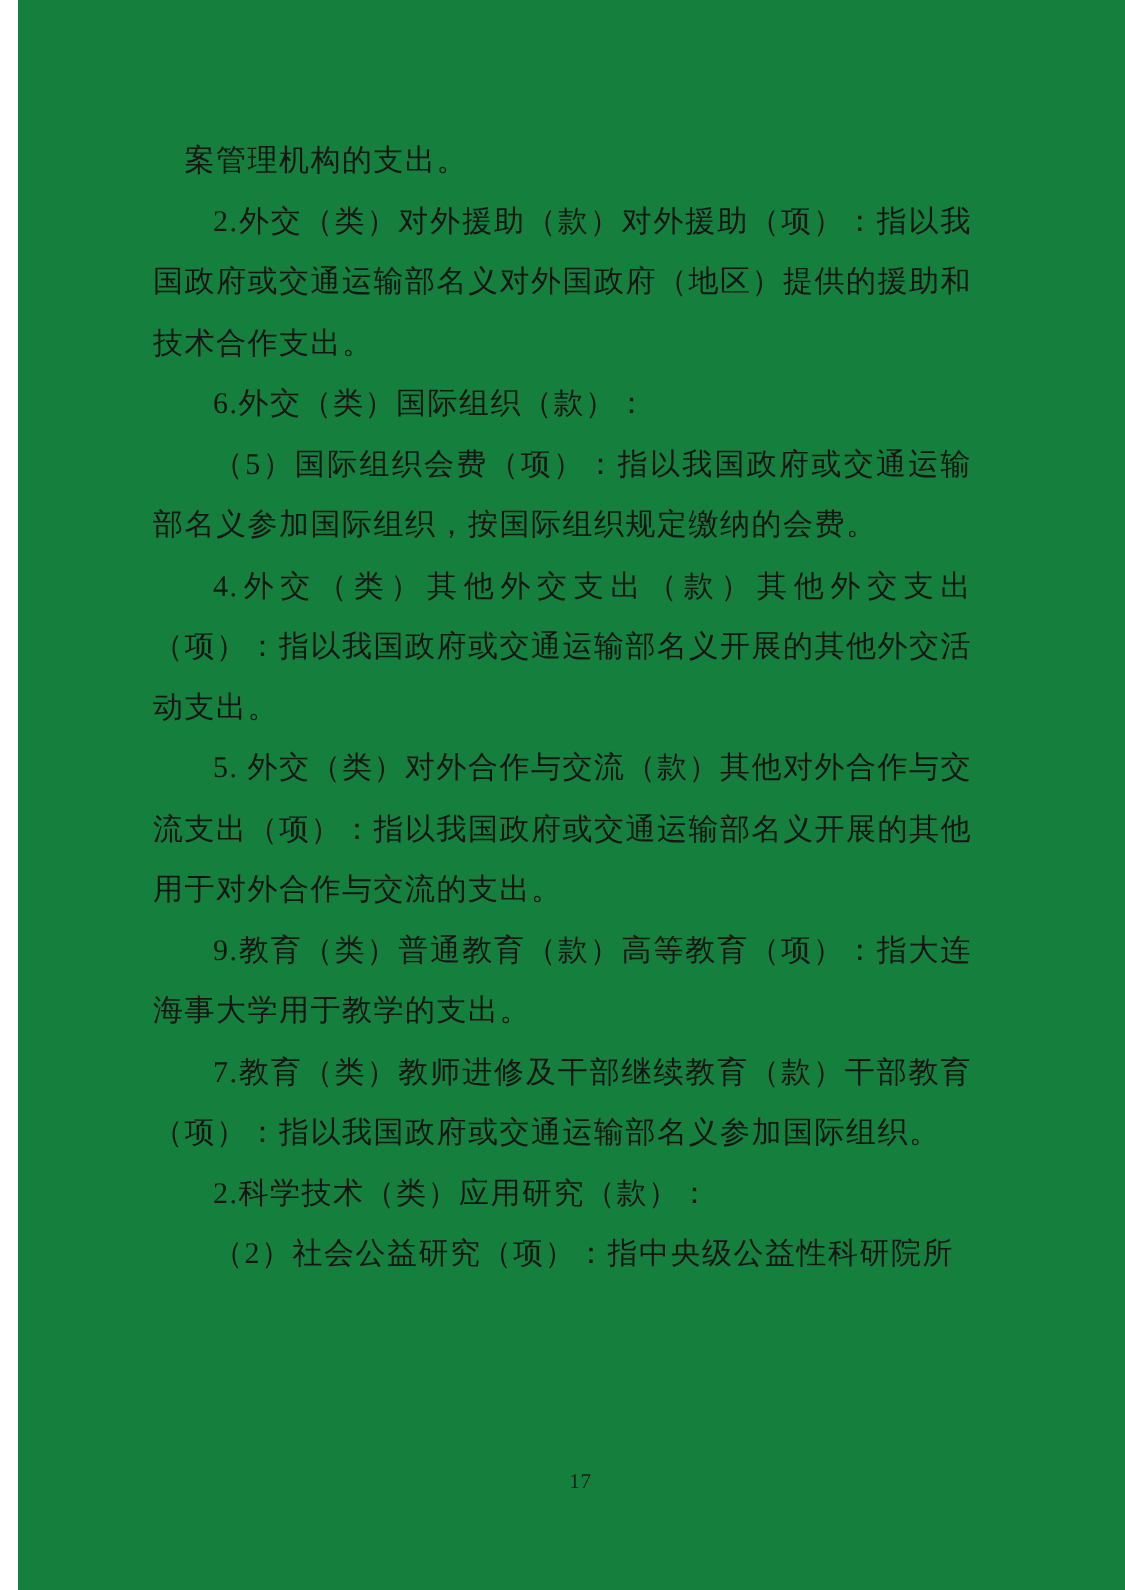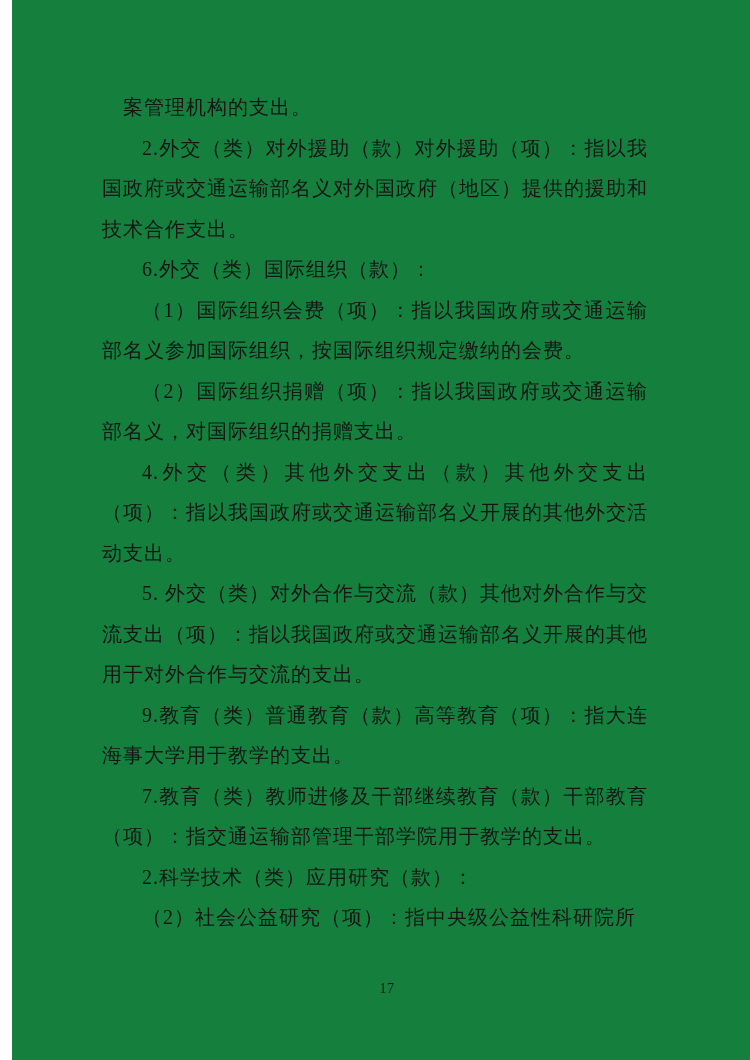--- a/index.html
+++ b/index.html
@@ -55,23 +55,22 @@
   }
 </style>
 </head>
 <body>
 
 <div class="page">
   <main class="text-body">
       <p class="para continuation"><span class="seg">案管理机构的支出。</span></p>
       <p class="para item"><span class="seg-bold">2.外交（类）对外援助（款）对外援助（项）：</span><span class="seg">指以我国政府或交通运输部名义对外国政府（地区）提供的援助和技术合作支出。</span></p>
       <p class="para item"><span class="seg-bold">6.外交（类）国际组织（款）：</span></p>
-      <p class="para item"><span class="seg">（1）国际组织会费（项）：指以我国政府或交通运输部名义参加国际组织，按国际组织规定缴纳的会费。</span></p>
-      <p class="para item"><span class="seg">（2）国际组织捐赠（项）：指以我国政府或交通运输部名义，对国际组织的捐赠支出。</span></p>
+      <p class="para item"><span class="seg">（5）国际组织会费（项）：指以我国政府或交通运输部名义参加国际组织，按国际组织规定缴纳的会费。</span></p>
       <p class="para item"><span class="seg-bold">4.外交（类）其他外交支出（款）其他外交支出（项）：</span><span class="seg">指以我国政府或交通运输部名义开展的其他外交活动支出。</span></p>
       <p class="para item"><span class="seg-bold">5. 外交（类）对外合作与交流（款）其他对外合作与交流支出（项）：</span><span class="seg">指以我国政府或交通运输部名义开展的其他用于对外合作与交流的支出。</span></p>
       <p class="para item"><span class="seg-bold">9.教育（类）普通教育（款）高等教育（项）：</span><span class="seg">指大连海事大学用于教学的支出。</span></p>
-      <p class="para item"><span class="seg-bold">7.教育（类）教师进修及干部继续教育（款）干部教育（项）：</span><span class="seg">指交通运输部管理干部学院用于教学的支出。</span></p>
+      <p class="para item"><span class="seg-bold">7.教育（类）教师进修及干部继续教育（款）干部教育（项）：</span><span class="seg">指以我国政府或交通运输部名义参加国际组织。</span></p>
       <p class="para item"><span class="seg-bold">2.科学技术（类）应用研究（款）：</span></p>
       <p class="para item"><span class="seg">（2）社会公益研究（项）：指中央级公益性科研院所</span></p>
     </main>
   <div class="page-number">17</div>
 </div>
 
 </body></html>

